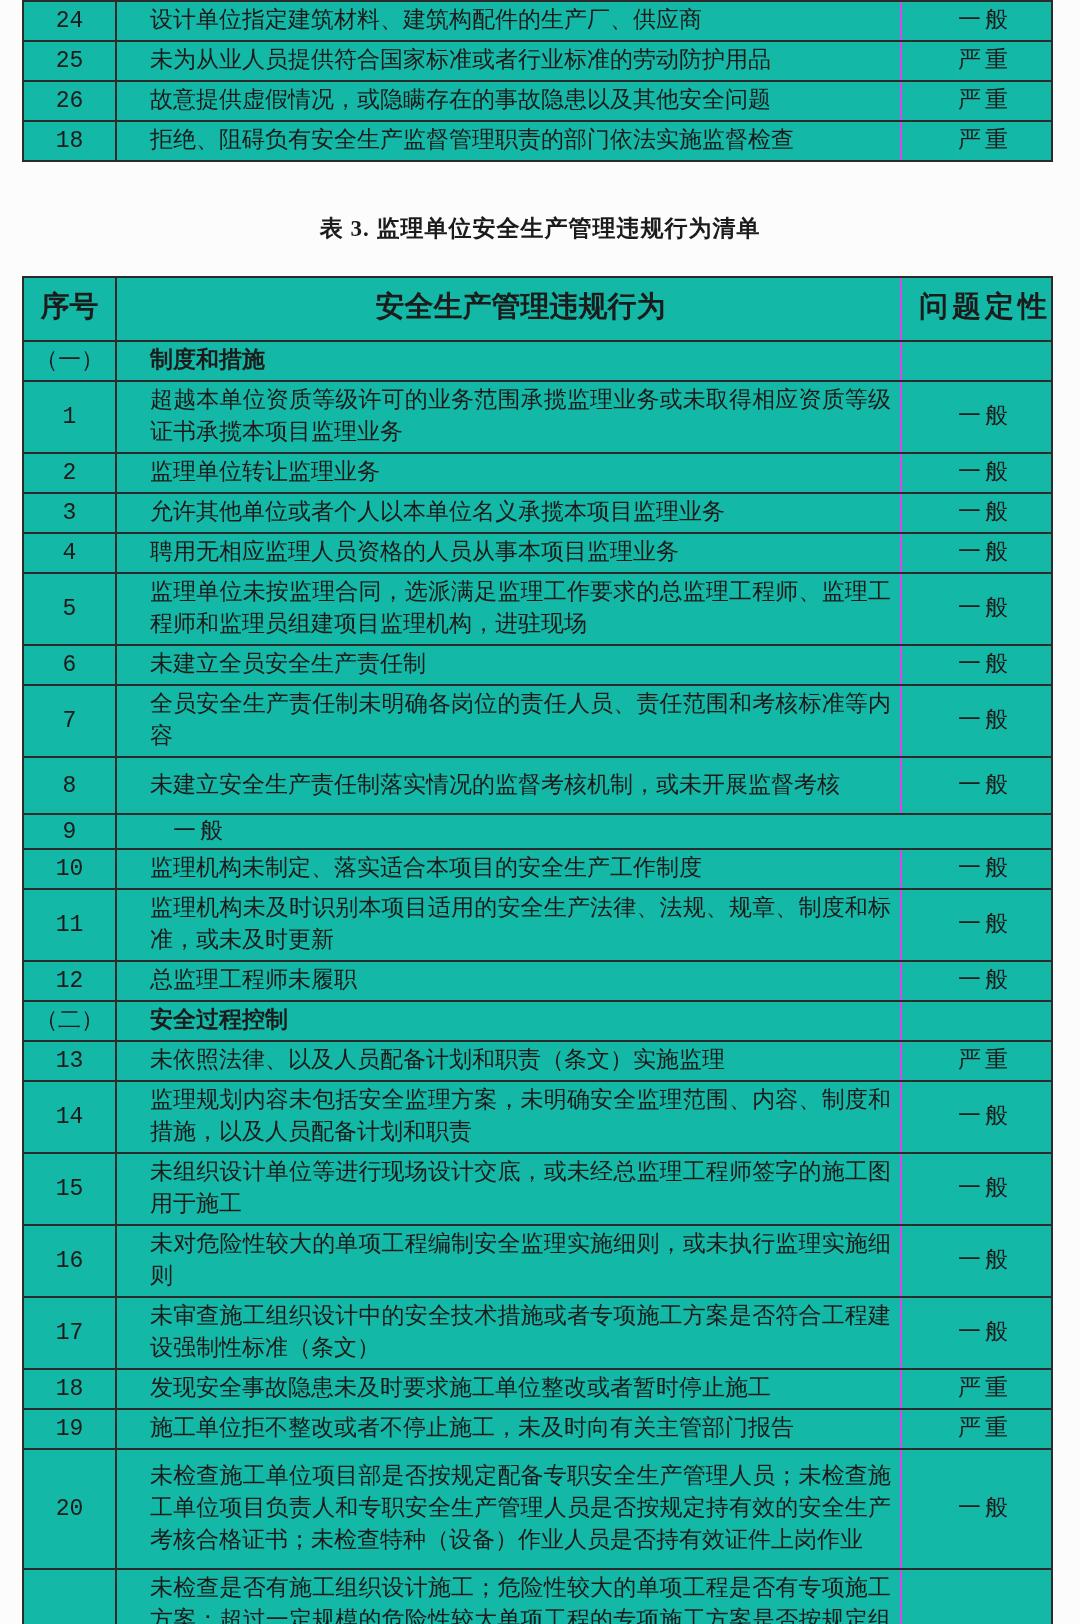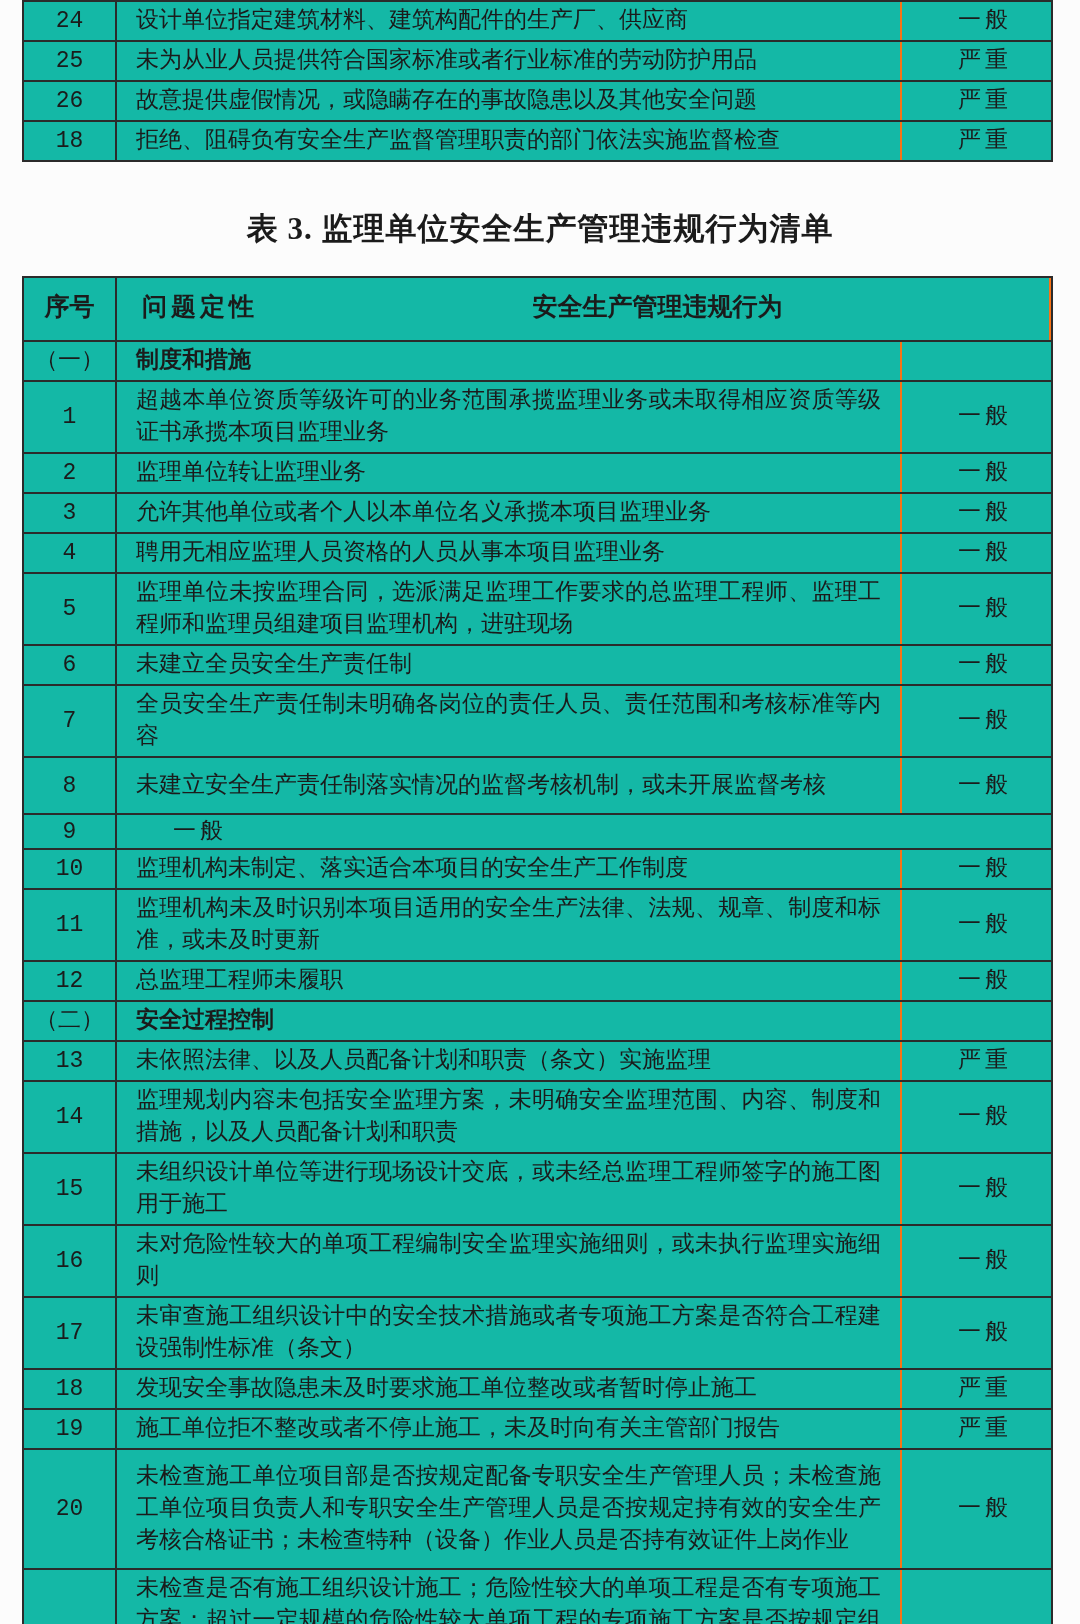--- a/index.html
+++ b/index.html
@@ -40,39 +40,40 @@
   }
   .td-num {
     width: 93px;
     justify-content: center;
     text-align: center;
     border-right: 2px solid #2b2b2b;
     flex-shrink: 0;
   }
   .td-text {
     flex: 1;
-    padding: 3px 19px;
-    border-right: 2px solid #f97316;
+    padding: 3px 9px;
+    border-right: 2px solid #d946ef;
     text-align: justify;
+    margin-left: 24px;
   }
   .td-sev {
     width: 136px;
     justify-content: center;
     text-align: center;
     flex-shrink: 0;
     letter-spacing: 4px;
     text-indent: 4px;
     margin-left: 13px;
   }
-  .th .td { font-weight: bold; font-size: 25px; }
+  .th .td { font-weight: bold; font-size: 29px; }
   .th .td-text { justify-content: center; text-align: center; }
   .section .td-text { font-weight: bold; }
   .title {
     text-align: center;
-    font-size: 31px;
+    font-size: 23px;
     font-weight: bold;
     margin: 48px 0 28px 0;
     line-height: 38px;
     letter-spacing: 1px;
   }
 </style>
 </head>
 <body>
 
 <div class="doc">
@@ -99,22 +100,22 @@
       <div class="td td-sev">严重</div>
     </div>
   </div>
 
   <div class="title">表 3. 监理单位安全生产管理违规行为清单</div>
 
   <div class="tbl">
 
     <div class="tr th" style="min-height:64px">
       <div class="td td-num">序号</div>
+      <div class="td td-text">安全生产管理违规行为</div>
       <div class="td td-sev">问题定性</div>
-      <div class="td td-text">安全生产管理违规行为</div>
     </div>
 
     <div class="tr section" style="min-height:33px">
       <div class="td td-num">（一）</div>
       <div class="td td-text">制度和措施</div>
       <div class="td td-sev"></div>
     </div>
 
     <div class="tr" style="min-height:66px">
       <div class="td td-num">1</div>

